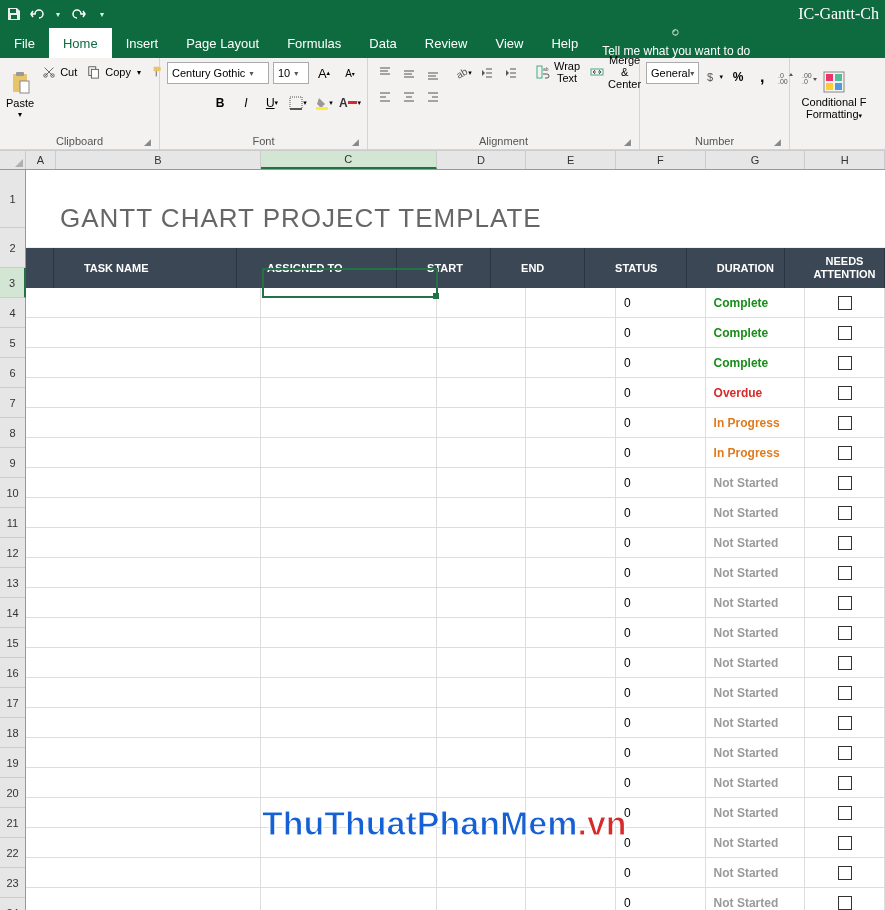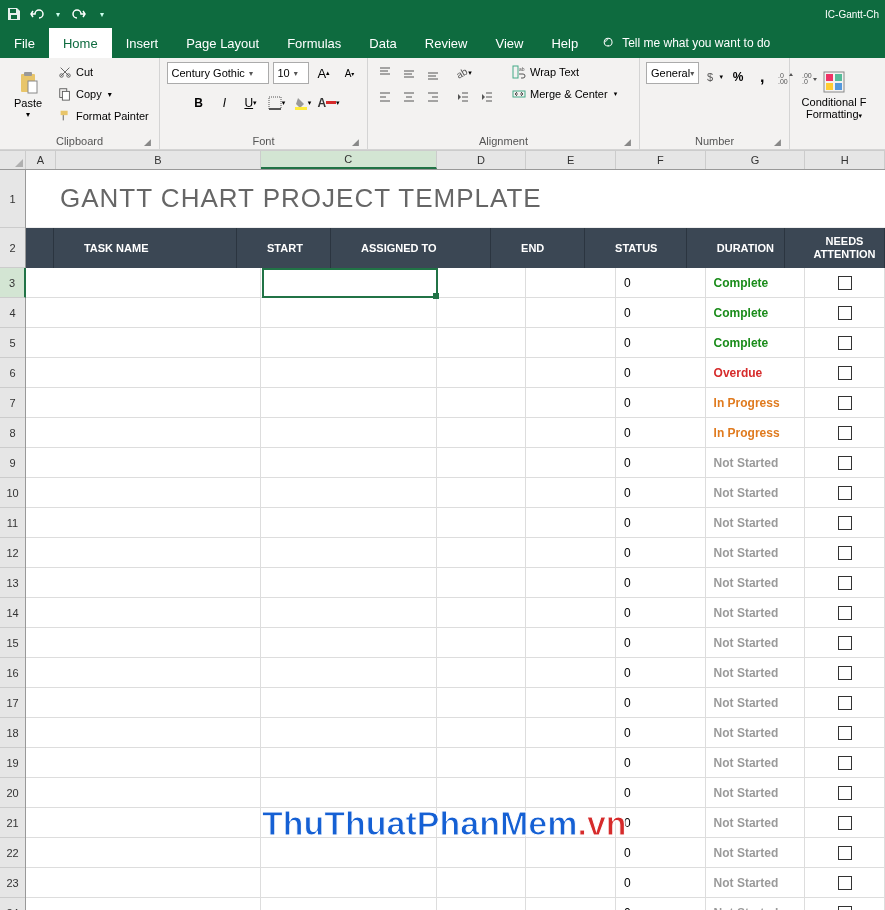--- a/index.html
+++ b/index.html
@@ -3,40 +3,40 @@
 <meta charset="utf-8">
 <style>
 * { box-sizing: border-box; margin: 0; padding: 0; }
 body { font-family: "Segoe UI", Tahoma, sans-serif; font-size: 12px; background: #fff; width: 885px; height: 910px; overflow: hidden; }
 
 
 .titlebar { background: #0e6b3f; height: 28px; display: flex; align-items: center; color: #fff; padding: 0 6px; }
 .titlebar .qat { display: flex; gap: 6px; align-items: center; }
 .titlebar .qat-icon { width: 16px; height: 16px; display: flex; align-items: center; justify-content: center; }
 .titlebar .spacer { flex: 1; }
-.titlebar .title { font-size: 10px; }
+.titlebar .title { font-size: 16px; font-family: Liberation Serif, serif; }
 
 
 .menubar { background: #0e6b3f; height: 30px; display: flex; align-items: stretch; color: #fff; }
 .menubar .tab { padding: 0 14px; display: flex; align-items: center; font-size: 13px; cursor: pointer; }
 .menubar .tab.active { background: #fff; color: #0e6b3f; }
-.menubar .tellme { display: flex; align-items: center; gap: 6px; padding: 0 10px; font-size: 12px; }
+.menubar .tellme { display: flex; align-items: center; gap: 6px; padding: 0 10px; font-size: 12px; flex-direction: column; }
 
 
 .ribbon { background: #f3f2f1; border-bottom: 1px solid #d4d4d4; height: 92px; display: flex; }
 .ribbon-group { border-right: 1px solid #d4d4d4; padding: 2px 6px 0 6px; display: flex; flex-direction: column; }
 .ribbon-group .group-body { flex: 1; display: flex; align-items: flex-start; gap: 4px; padding-top: 2px; }
 .ribbon-group .group-label { text-align: center; font-size: 11px; color: #555; padding: 1px 0 2px 0; position: relative; }
 .ribbon-group .group-label .launcher { position: absolute; right: 2px; bottom: 2px; font-size: 9px; color: #888; }
 
 .big-btn { display: flex; flex-direction: column; align-items: center; justify-content: center; width: 44px; height: 66px; cursor: pointer; }
 .big-btn .big-icon { width: 24px; height: 24px; margin-bottom: 2px; }
 .big-btn .lbl { font-size: 11px; text-align: center; line-height: 1.1; }
 
-.stack { display: flex; flex-direction: column; gap: 2px; }
+.stack { display: flex; flex-direction: row; gap: 2px; text-align: center; }
 .small-btn { display: flex; align-items: center; gap: 4px; height: 20px; padding: 0 4px; cursor: pointer; font-size: 11px; }
 .small-btn svg, .small-btn .ic { width: 14px; height: 14px; flex-shrink: 0; }
 
 .font-row1 { display: flex; gap: 4px; align-items: center; }
 .font-row2 { display: flex; gap: 4px; align-items: center; margin-top: 4px; }
 .combo { border: 1px solid #ababab; background: #fff; height: 22px; display: flex; align-items: center; padding: 0 4px; font-size: 11px; }
 .combo .caret { margin-left: 4px; font-size: 8px; color: #555; }
 .tiny-btn { width: 22px; height: 22px; display: flex; align-items: center; justify-content: center; cursor: pointer; font-size: 12px; }
 
 .align-grid { display: grid; grid-template-columns: repeat(3, 22px); grid-template-rows: repeat(2, 22px); gap: 2px; }
@@ -51,21 +51,21 @@
 
 
 .gridwrap { display: flex; height: calc(910px - 28px - 30px - 92px - 20px); }
 .rowhdrs { width: 26px; background: #e6e6e6; border-right: 1px solid #999; }
 .rowhdrs .rh { height: 30px; border-bottom: 1px solid #ccc; display: flex; align-items: center; justify-content: center; font-size: 11px; color: #333; }
 .rowhdrs .rh.first { height: 58px; }
 .rowhdrs .rh.hdr2 { height: 40px; }
 .rowhdrs .rh.active { background: #d3e5d3; border-right: 2px solid #217346; margin-right: -1px; }
 
 .cells { flex: 1; position: relative; overflow: hidden; }
-.sheet-title { height: 58px; padding-left: 34px; display: flex; align-items: center; font-family: "Century Gothic", sans-serif; font-size: 26px; color: #666; letter-spacing: 1px; border-bottom: 1px solid #eee; }
+.sheet-title { height: 58px; padding-left: 34px; display: flex; align-items: center; font-family: "Century Gothic", sans-serif; font-size: 26px; color: #666; letter-spacing: 1px; border-bottom: 1px solid #eee; margin-top: 20px; }
 .hdr-row { height: 40px; display: flex; background: #3b4754; color: #fff; font-family: "Century Gothic", sans-serif; font-weight: bold; font-size: 11px; gap: 20px; }
 .hdr-row .hc { display: flex; align-items: center; padding: 0 10px; border-right: 1px solid #2b3540; }
 .hdr-row .hc.center { justify-content: center; text-align: center; line-height: 1.2; }
 
 .data-row { height: 30px; display: flex; border-bottom: 1px solid #ddd; font-family: "Century Gothic", sans-serif; font-size: 12px; }
 .data-row .dc { border-right: 1px solid #ddd; display: flex; align-items: center; padding: 0 8px; }
 .data-row .dc.spacer { border-right: none; }
 .dc.center { justify-content: center; }
 .status-Complete { color: #1a8c1a; font-weight: bold; }
 .status-Overdue { color: #d62b2b; font-weight: bold; }
@@ -176,21 +176,21 @@
               <path d="M6 7v6" stroke="#555"></path>
             </svg>
             <span>Format Painter</span>
           </div>
       </div>
     </div>
     <div class="group-label"><span>Clipboard</span><span class="launcher">◢</span></div>
   </div>
 
   <div class="ribbon-group" style="width:208px">
-    <div class="group-body" style="flex-direction:column;align-items:center">
+    <div class="group-body" style="flex-direction:column;align-items:flex-end">
       <div class="font-row1">
         <div class="combo" style="width:102px">
             <span>Century Gothic</span>
             <span class="caret">▾</span>
           </div>
         <div class="combo" style="width:36px">
             <span>10</span>
             <span class="caret">▾</span>
           </div>
         <div class="tiny-btn" style="font-size:13px">A<sup style="font-size:7px">▴</sup></div>
@@ -421,25 +421,25 @@
     </div>
   <div class="cells" id="cells">
     <div class="sheet-title">
         <span>GANTT CHART PROJECT TEMPLATE</span>
       </div>
     <div class="hdr-row">
       <div class="hc spacer w-A"></div>
       <div class="hc w-B">
           <span>TASK NAME</span>
         </div>
+      <div class="hc w-C">
+          <span>ASSIGNED TO</span>
+        </div>
       <div class="hc w-D">
           <span>START</span>
-        </div>
-      <div class="hc w-C">
-          <span>ASSIGNED TO</span>
         </div>
       <div class="hc w-E">
           <span>END</span>
         </div>
       <div class="hc w-G">
           <span>STATUS</span>
         </div>
       <div class="hc w-F">
           <span>DURATION</span>
         </div>

